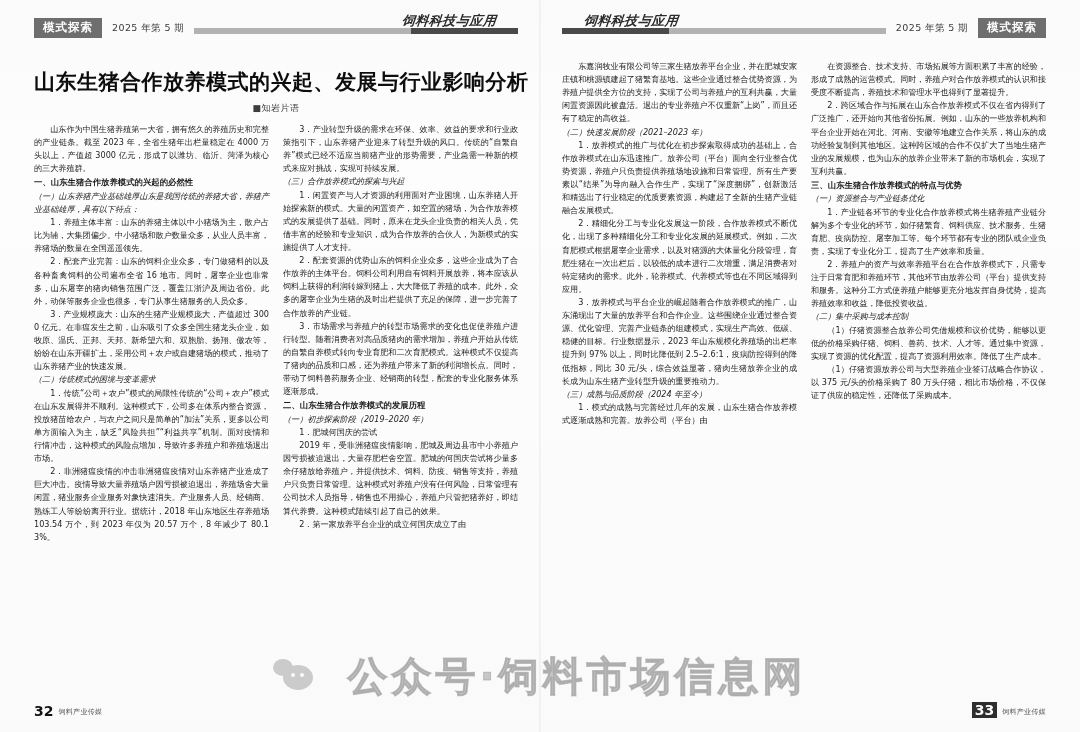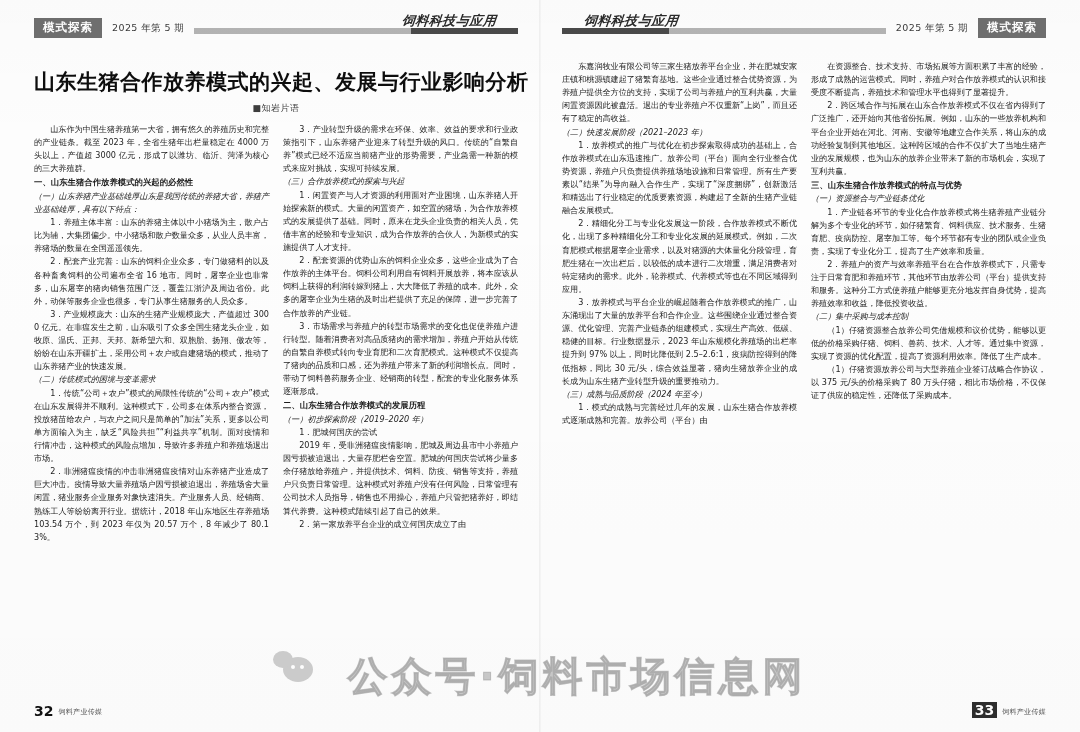--- a/index.html
+++ b/index.html
@@ -174,20 +174,21 @@
     letter-spacing: .3px;
     padding-bottom: 1px;
   }
 
   
   .watermark {
     position: absolute;
     left: 0; right: 0;
     bottom: 28px;
     display: flex;
+    align-items: center;
     justify-content: center;
     gap: 28px;
     pointer-events: none;
     z-index: 5;
     opacity: .72;
   }
   .wm-badge {
     width: 46px; height: 40px;
     position: relative;
     flex: none;

